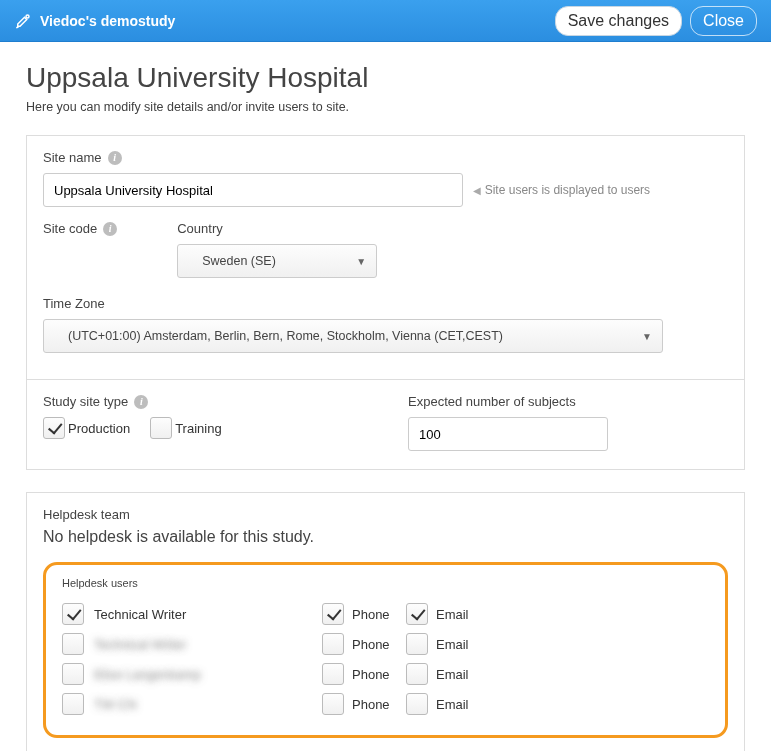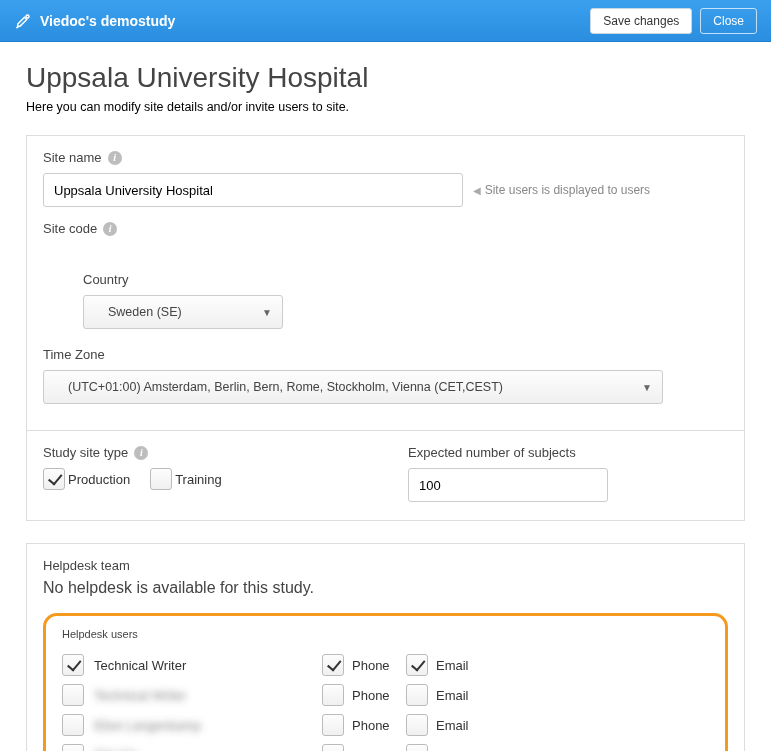--- a/index.html
+++ b/index.html
@@ -1,32 +1,32 @@
 <!DOCTYPE html>
 <html><head>
 <meta charset="utf-8">
 <style>
   * { box-sizing: border-box; margin: 0; padding: 0; }
   body { font-family: "Segoe UI", Arial, sans-serif; font-size: 13px; color: #333; background: #fff; width: 771px; }
   .topbar { background: linear-gradient(#3aa0ee, #2b8ee0); height: 42px; display: flex; align-items: center; padding: 0 14px; color: #fff; border-bottom: 1px solid #1f7ecf; }
   .topbar .icon { width: 18px; height: 18px; margin-right: 8px; display:flex; align-items:center; justify-content:center; }
   .topbar .title { font-size: 14px; font-weight: 600; flex: 1; }
-  .topbar .btn { background: #fff; color: #333; border: 1px solid #c7d6e3; border-radius: 3px; padding: 5px 12px; font-size: 12px; margin-left: 8px; cursor: pointer; }
+  .topbar .btn { background: #fff; color: #333; border: 1px solid #c7d6e3; border-radius: 13px; padding: 5px 12px; font-size: 16px; margin-left: 8px; cursor: pointer; }
   .topbar .btn-close { background: transparent; color: #fff; border: 1px solid rgba(255,255,255,0.7); }
   .content { padding: 20px 26px; }
   h1 { font-size: 28px; font-weight: 300; color: #444; margin-bottom: 6px; }
-  .subtitle { font-size: 12.5px; color: #000000; margin-bottom: 22px; }
+  .subtitle { font-size: 12.5px; color: #404040; margin-bottom: 22px; }
   .tabs { display: flex; }
   .tab { padding: 10px 20px; border: 1px solid #ddd; border-bottom: none; font-size: 13px; cursor: pointer; background: #fff; color: #555; margin-right: -1px; }
   .tab.active { color: #f08a1d; border-top: 1px solid #ddd; background: #fff; position: relative; z-index: 2; }
   .tab:not(.active) { border-color: transparent; border-bottom: 1px solid #ddd; }
   .panel { border: 1px solid #ddd; padding: 14px 16px 18px 16px; margin-top: -1px; }
   .label { font-size: 13px; color: #444; margin-bottom: 8px; display: flex; align-items: center; gap: 6px; }
   .info-icon { width: 14px; height: 14px; border-radius: 50%; background: #bdbdbd; color: #fff; font-size: 10px; font-weight: bold; display: inline-flex; align-items: center; justify-content: center; font-style: italic; font-family: Georgia, serif; }
-  .row { display: flex; gap: 20px; flex-direction: column; }
+  .row { display: flex; gap: 20px; }
   .field { margin-bottom: 8px; }
   input[type=text] { height: 34px; border: 1px solid #ccc; border-radius: 3px; padding: 0 10px; font-size: 13px; width: 100%; }
   .sitename-row { display:flex; align-items:center; gap:10px; }
   .sitename-row input { width: 420px; }
   .hint { font-size: 12px; color: #888; display:flex; align-items:center; gap:4px; }
   .select { height: 34px; border: 1px solid #ccc; border-radius: 3px; background: linear-gradient(#fdfdfd,#f0f0f0); padding: 0 28px 0 24px; font-size: 12.5px; display:flex; align-items:center; position:relative; cursor:pointer; color:#444; }
   .select .caret { position:absolute; right:10px; font-size:10px; color:#666; }
   .sitecode input { width: 160px; }
   .country .select { width: 200px; }
   .timezone .select { width: 620px; }

